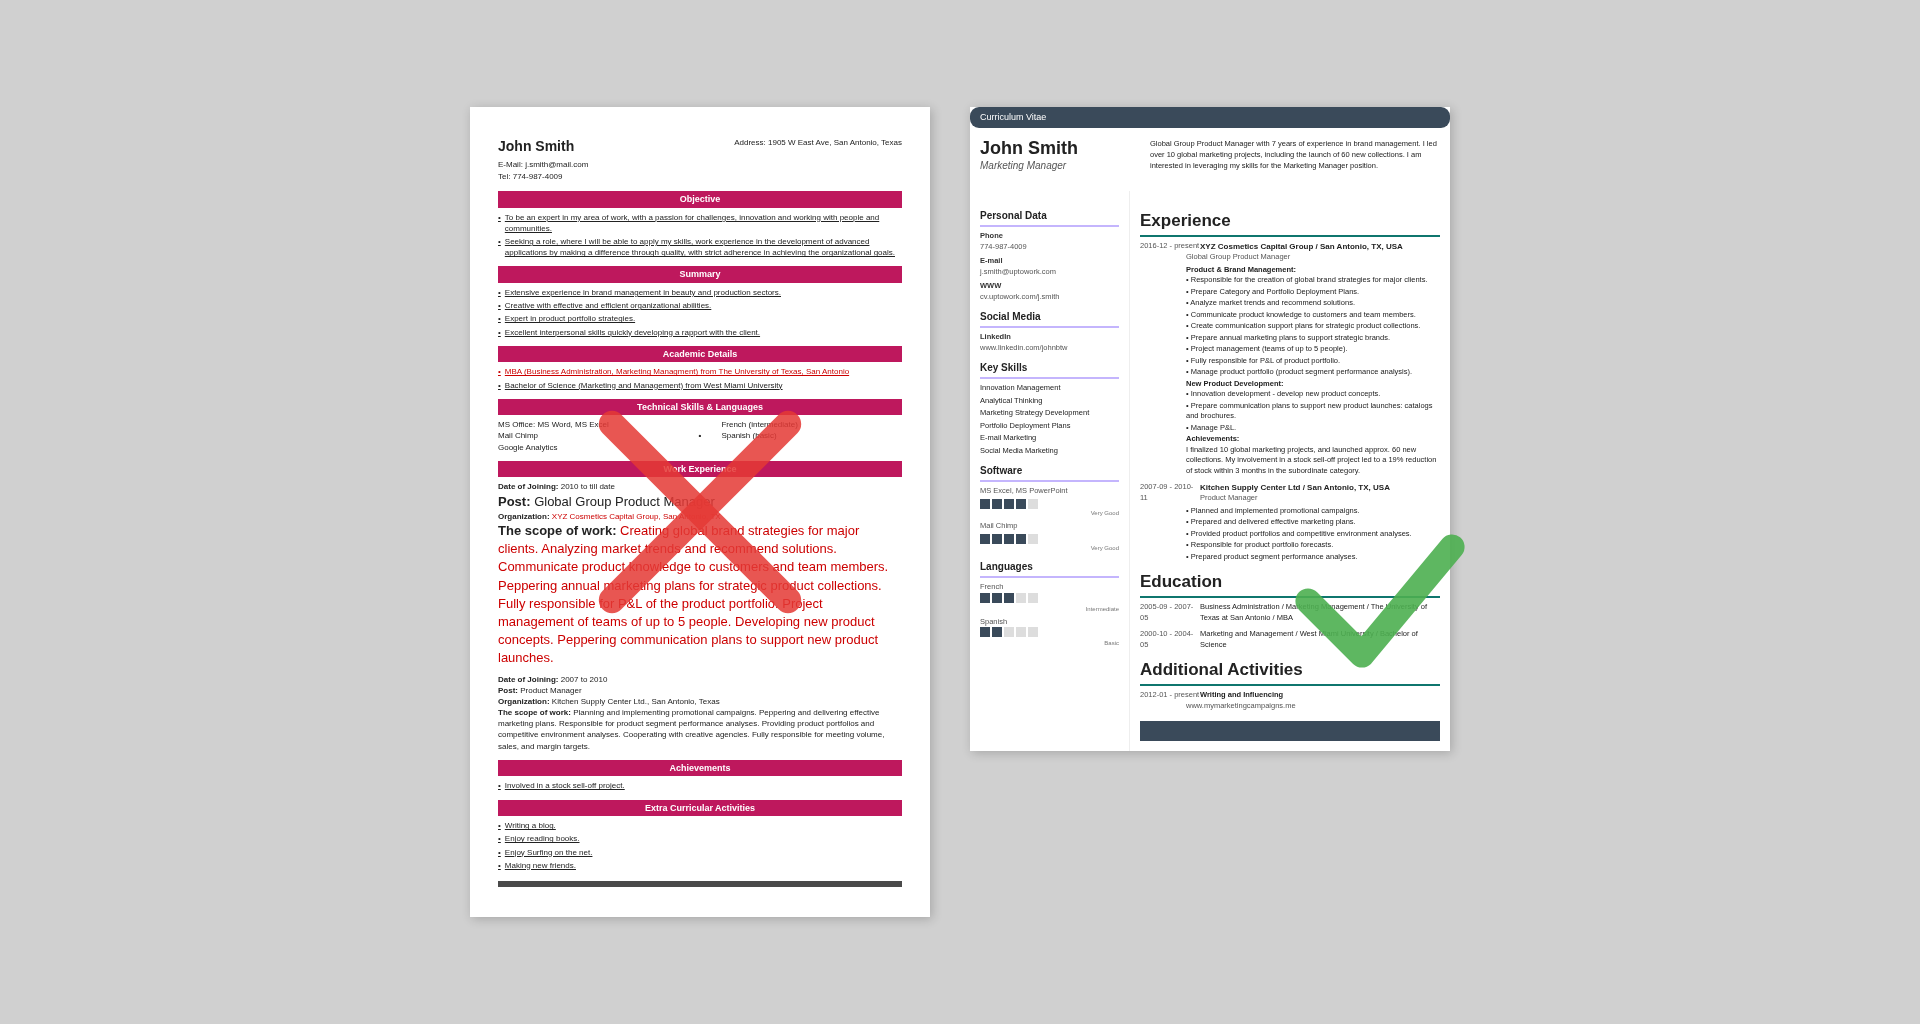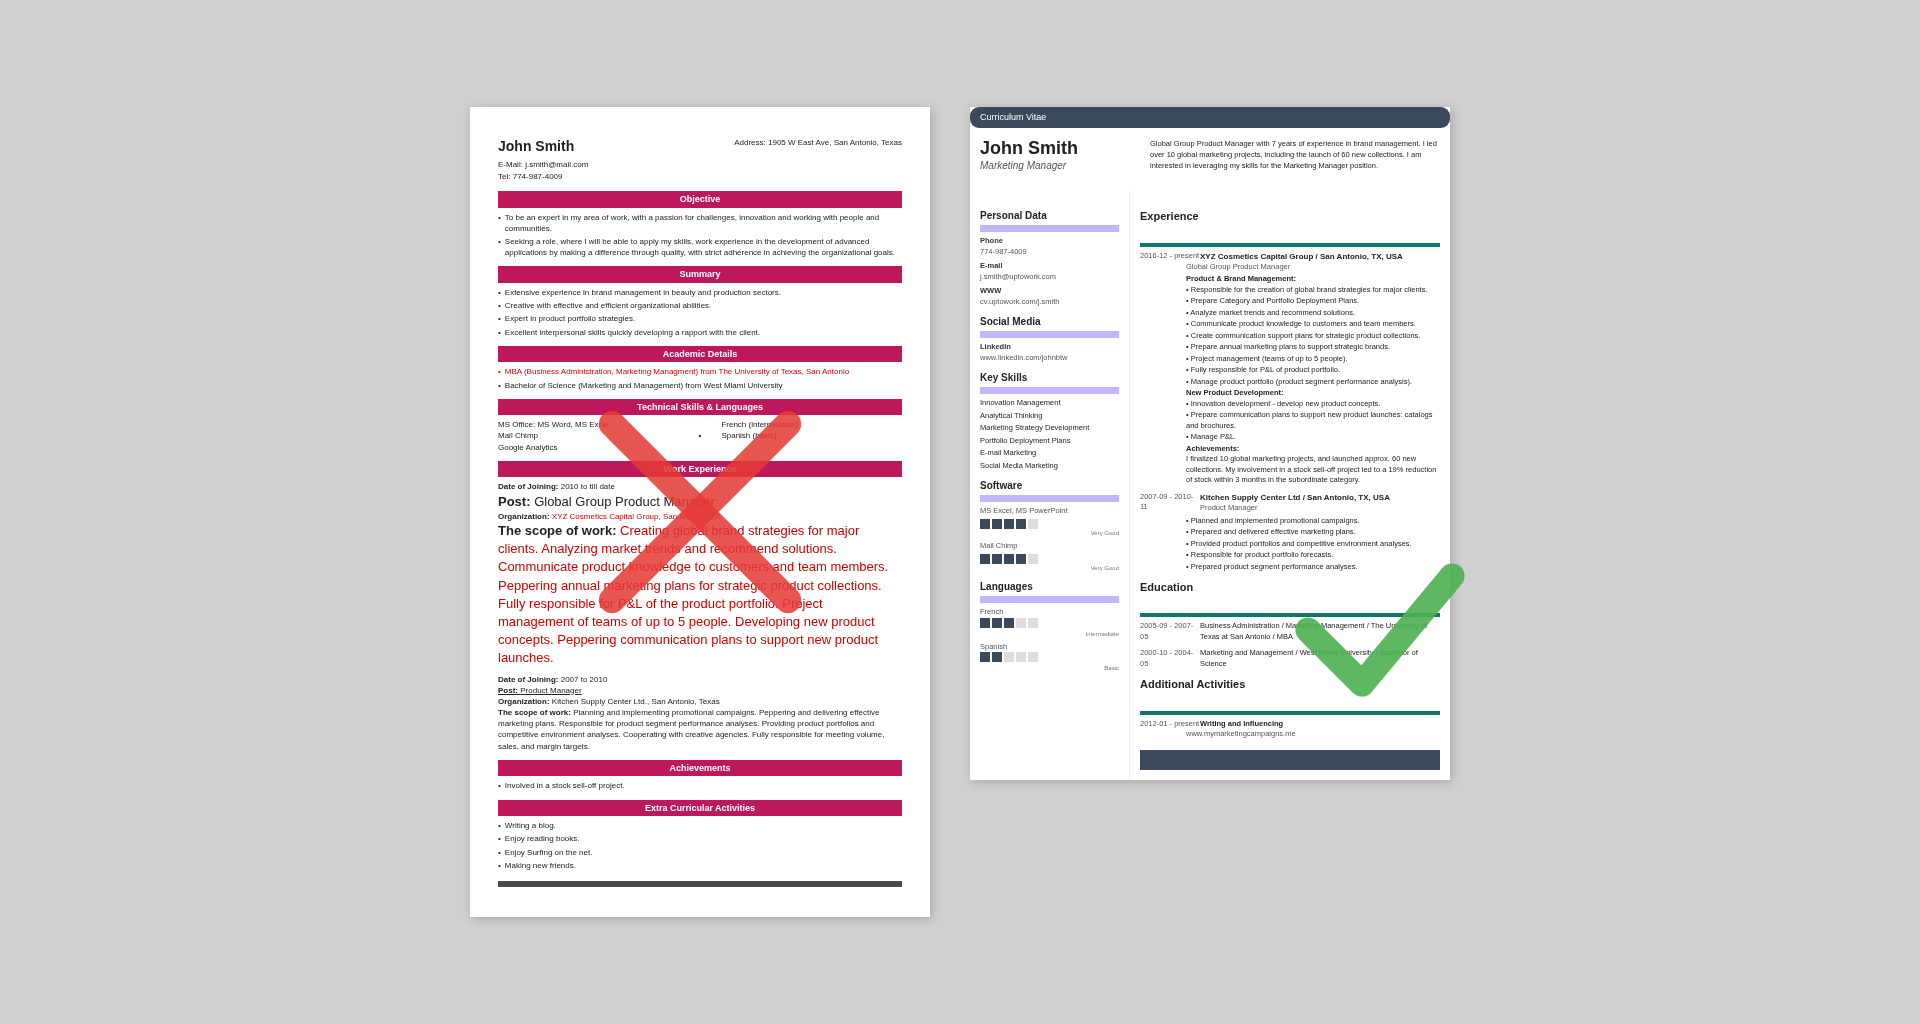--- a/index.html
+++ b/index.html
@@ -48,20 +48,21 @@
       font-size: 9px;
       font-weight: bold;
       padding: 2px 0;
       margin: 8px 0 4px 0;
     }
     .bullet-item {
       display: flex;
       gap: 4px;
       margin-bottom: 2px;
       font-size: 8px;
+      text-decoration: underline;
     }
     .bullet-item::before {
       content: "•";
       flex-shrink: 0;
     }
     .work-entry {
       margin-bottom: 6px;
       font-size: 8px;
     }
     .work-entry .field-label {
@@ -133,21 +134,21 @@
     .good-title {
       font-size: 10px;
       color: #555;
       font-style: italic;
       margin-bottom: 8px;
     }
     .sidebar-section-title {
       font-size: 10px;
       font-weight: bold;
       color: #222;
-      border-bottom: 7px solid #c4b5fd;
+      border-bottom: 2px solid #c4b5fd;
       padding-bottom: 2px;
       margin: 8px 0 4px 0;
     }
     .sidebar-label {
       font-size: 7.5px;
       font-weight: bold;
       color: #333;
       margin-top: 4px;
     }
     .sidebar-value {
@@ -171,25 +172,25 @@
     }
     .lang-bar-block {
       width: 10px;
       height: 10px;
       background: #3a4a5a;
     }
     .lang-bar-block.empty {
       background: #ddd;
     }
     .main-section-title {
-      font-size: 11px;
-      font-weight: bold;
-      color: #222;
-      border-bottom: 4px solid #0f766e;
-      padding-bottom: 18px;
+      font-size: 17px;
+      font-weight: bold;
+      color: #222;
+      border-bottom: 2px solid #0f766e;
+      padding-bottom: 2px;
       margin: 8px 0 4px 0;
     }
     .exp-entry {
       margin-bottom: 6px;
     }
     .exp-dates {
       font-size: 7.5px;
       color: #555;
       float: left;
       width: 60px;
@@ -322,21 +323,21 @@
         <span class="field-label">The scope of work:</span>
         <span style="color:#cc0000;">Creating global brand strategies for major clients. Analyzing market trends and recommend solutions. Communicate product knowledge to customers and team members. Peppering annual marketing plans for strategic product collections. Fully responsible for P&amp;L of the product portfolio. Project management of teams of up to 5 people. Developing new product concepts. Peppering communication plans to support new product launches.</span>
       </div>
     </div>
 
     <div class="work-entry">
       <div style="font-size:8px;">
         <span class="field-label">Date of Joining:</span>
         <span>2007 to 2010</span>
       </div>
-      <div style="font-size:8px;text-decoration:underline;">
+      <div style="font-size:8px;">
         <span class="field-label">Post:</span>
         <span>Product Manager</span>
       </div>
       <div style="font-size:8px;">
         <span class="field-label">Organization:</span>
         <span>Kitchen Supply Center Ltd., San Antonio, Texas</span>
       </div>
       <div style="font-size:8px;">
         <span class="field-label">The scope of work:</span>
         <span>Planning and implementing promotional campaigns. Peppering and delivering effective marketing plans. Responsible for product segment performance analyses. Providing product portfolios and competitive environment analyses. Cooperating with creative agencies. Fully responsible for meeting volume, sales, and margin targets.</span>

